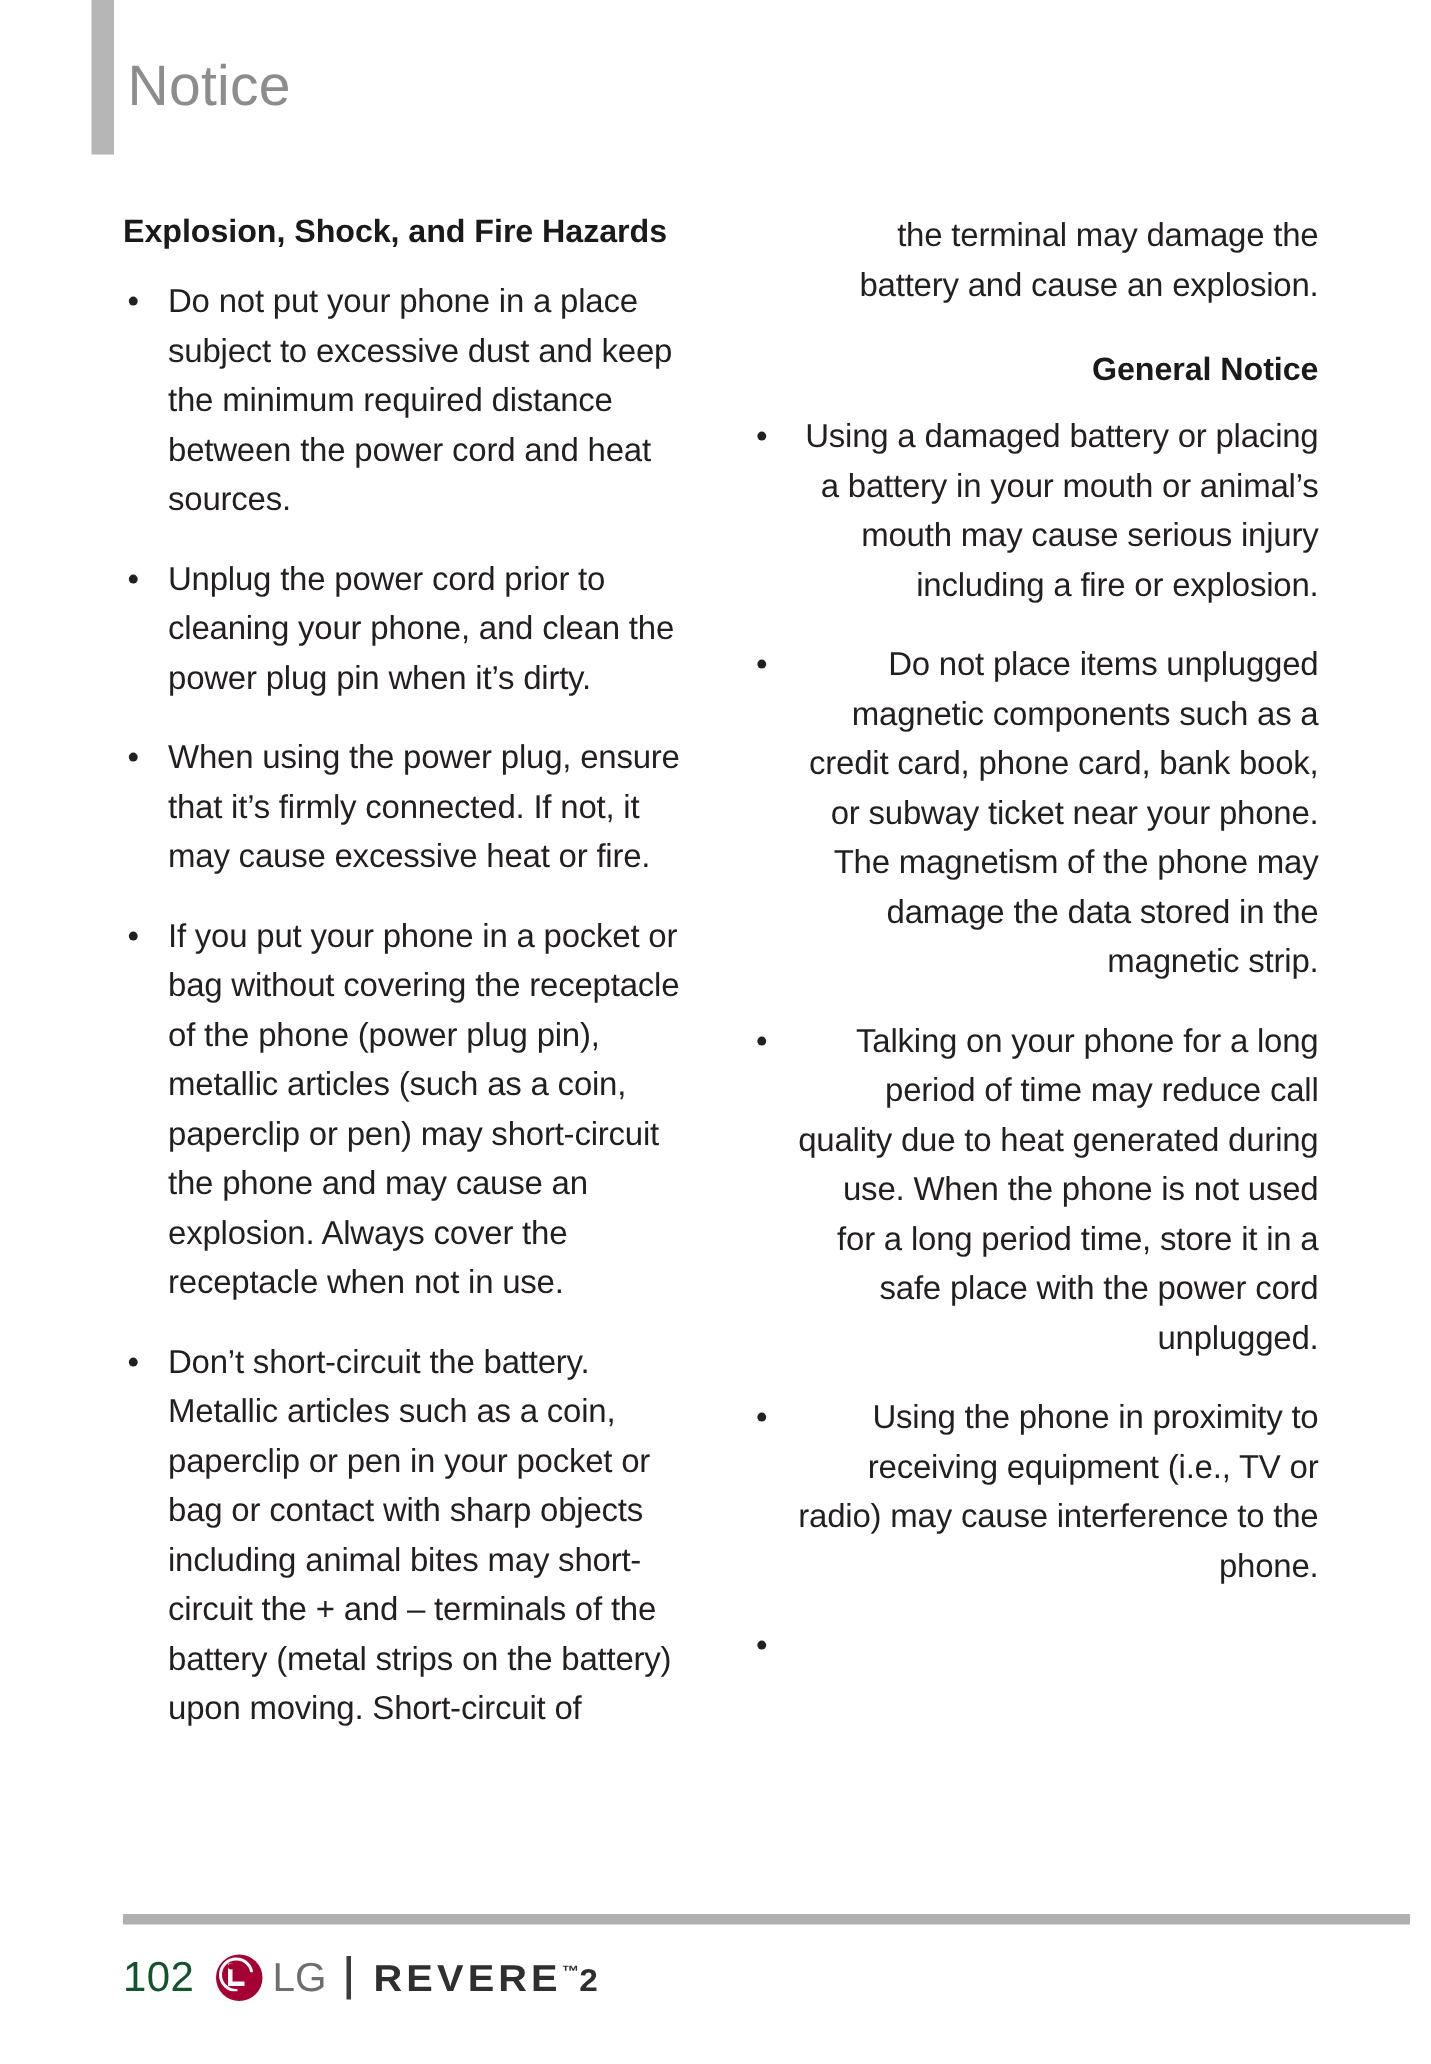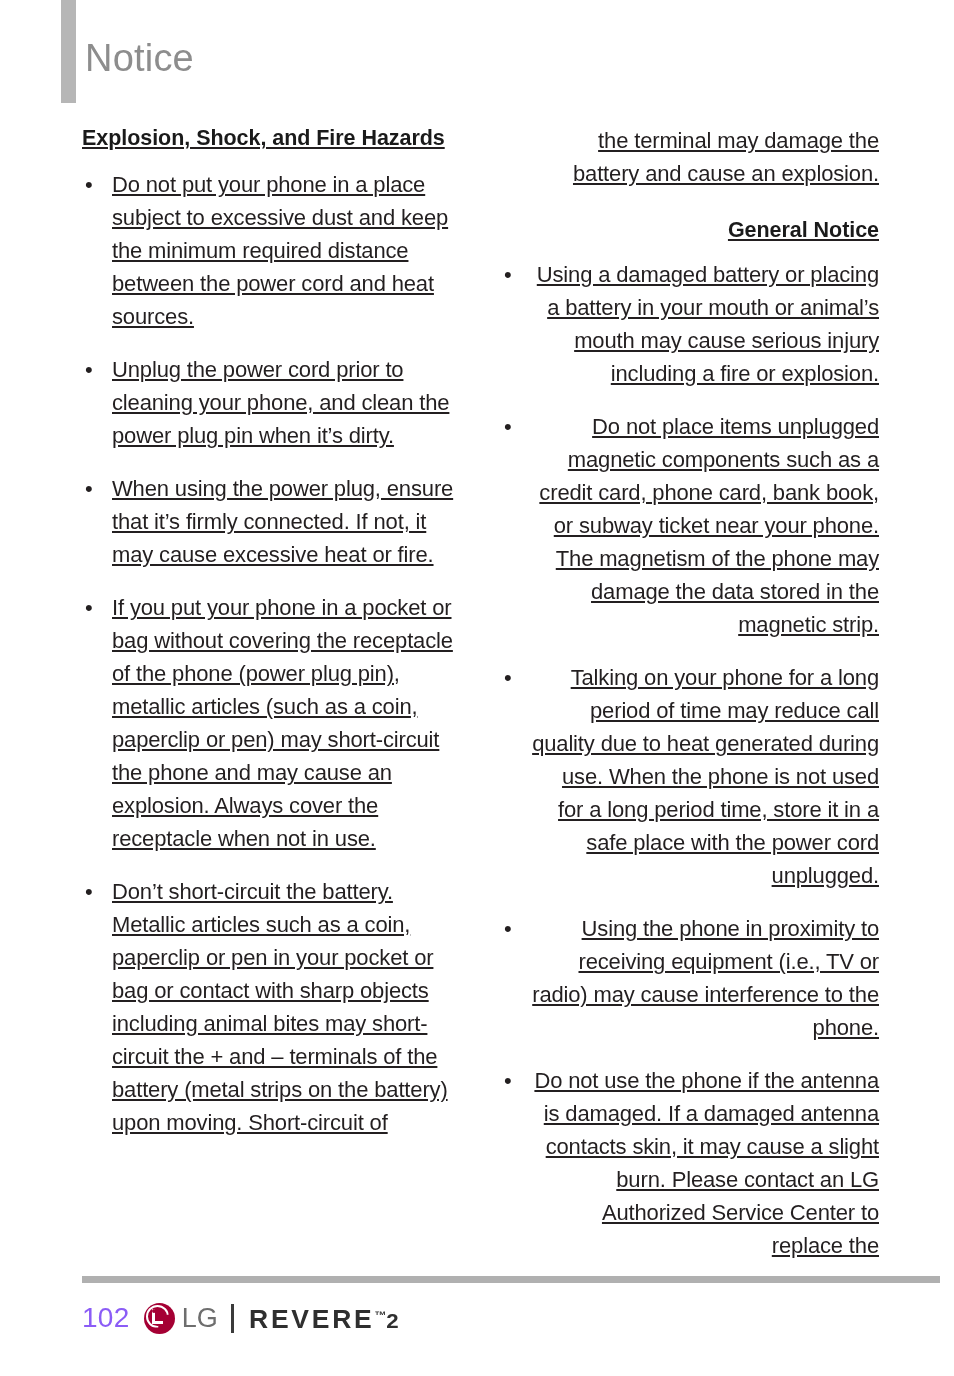--- a/index.html
+++ b/index.html
@@ -47,23 +47,22 @@
   
   #content-area {
     position: absolute;
     left: 0;
     top: 124px;
     width: 954px;
     height: 1130px;
   }
   .column {
     position: absolute;
-    top: 0;
+    top: 16px;
     width: 378px;
-    text-decoration: underline;
   }
   #column-left  { left: 82px; }
   #column-right { left: 501px; text-align: right; }
 
   .section-heading {
     font-size: 21.5px;
     line-height: 28px;
     font-weight: 700;
     color: #1a1a1a;
     margin: 0 0 16px 0;
@@ -127,21 +126,21 @@
     position: absolute;
     left: 82px;
     top: 28px;
     display: flex;
     align-items: center;
     height: 40px;
   }
   #page-number {
     font-size: 28px;
     line-height: 32px;
-    color: #8b5cf6;
+    color: #14532d;
     font-weight: 400;
     letter-spacing: 0.3px;
     margin-right: 14px;
   }
   #lg-logo-mark {
     width: 31px;
     height: 31px;
     border-radius: 50%;
     background: #a50034;
     position: relative;
@@ -275,21 +274,20 @@
       <li>
         <span class="bullet-glyph">•</span>
         <span>Talking on your phone for a long period of time may reduce call quality due to heat generated during use. When the phone is not used for a long period time, store it in a safe place with the power cord unplugged.</span>
       </li>
       <li>
         <span class="bullet-glyph">•</span>
         <span>Using the phone in proximity to receiving equipment (i.e., TV or radio) may cause interference to the phone.</span>
       </li>
       <li>
         <span class="bullet-glyph">•</span>
-        <span>Do not use the phone if the antenna is damaged. If a damaged antenna contacts skin, it may cause a slight burn. Please contact an LG Authorized Service Center to replace the</span>
       </li>
     </ul>
   </div>
 
 </div>
 
 <div id="page-footer">
   <div id="footer-rule"></div>
 
   <div id="footer-brand">

